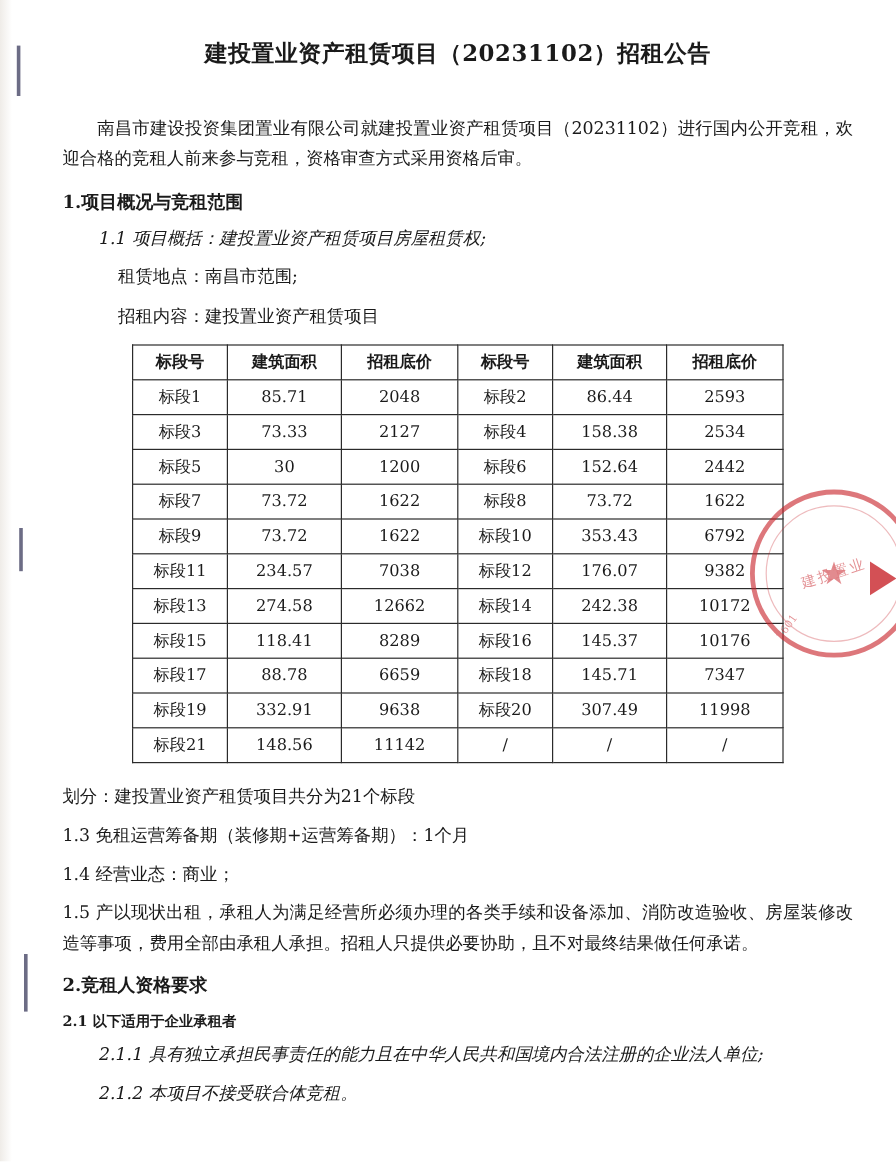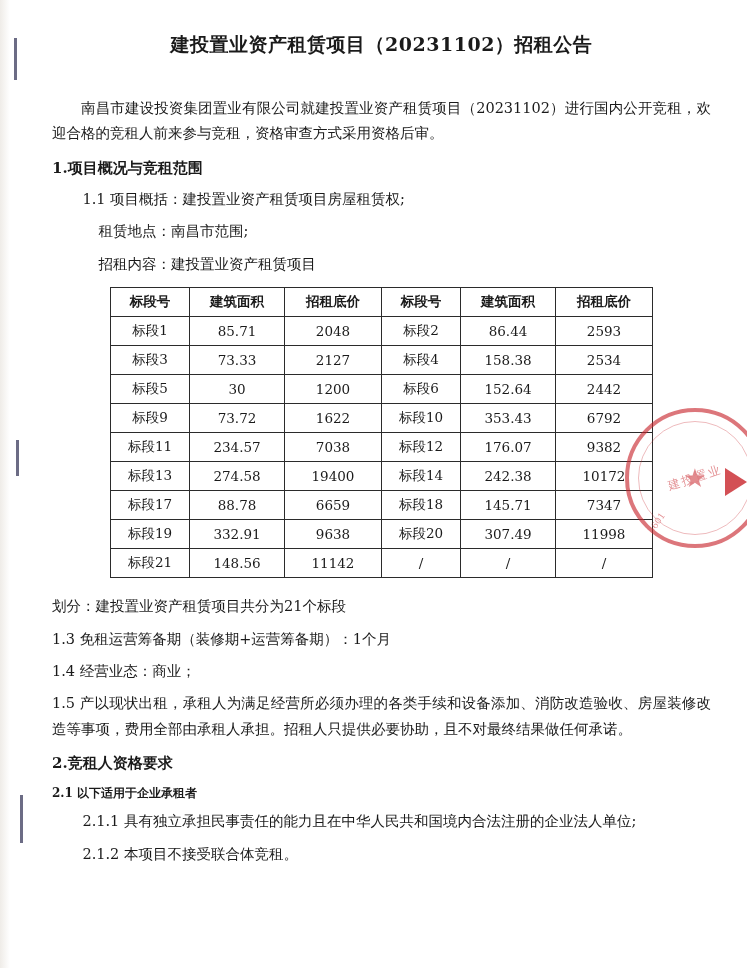--- a/index.html
+++ b/index.html
@@ -30,21 +30,21 @@
     margin: 10px 0 14px 0;
     font-family: "DejaVu Serif", "Liberation Serif", serif;
   }
   p {
     margin: 0 0 7px 0;
     font-size: 14.5px;
     line-height: 1.75;
     text-align: justify;
   }
   .indent2 { text-indent: 2em; margin-top: 38px; }
-  .indent3 { padding-left: 2.1em; }
+  .indent3 { padding-left: 2.1em; font-style: italic; }
   .indent4 { padding-left: 3.2em; }
   .heading {
     font-weight: bold;
     font-size: 15px;
     margin: 8px 0 6px 0;
   }
   .sub-head {
     font-weight: bold;
     font-size: 12px;
     margin: 7px 0 5px 0;
@@ -208,42 +208,58 @@
       </tr>
       <tr>
         <td class="c0">标段5</td>
         <td class="c1">30</td>
         <td class="c2">1200</td>
         <td class="c3">标段6</td>
         <td class="c4">152.64</td>
         <td class="c5">2442</td>
       </tr>
       <tr>
+        <td class="c0">标段7</td>
+        <td class="c1">73.72</td>
+        <td class="c2">1622</td>
+        <td class="c3">标段8</td>
+        <td class="c4">73.72</td>
+        <td class="c5">1622</td>
+      </tr>
+      <tr>
         <td class="c0">标段9</td>
         <td class="c1">73.72</td>
         <td class="c2">1622</td>
         <td class="c3">标段10</td>
         <td class="c4">353.43</td>
         <td class="c5">6792</td>
       </tr>
       <tr>
         <td class="c0">标段11</td>
         <td class="c1">234.57</td>
         <td class="c2">7038</td>
         <td class="c3">标段12</td>
         <td class="c4">176.07</td>
         <td class="c5">9382</td>
       </tr>
       <tr>
         <td class="c0">标段13</td>
         <td class="c1">274.58</td>
-        <td class="c2">19400</td>
+        <td class="c2">12662</td>
         <td class="c3">标段14</td>
         <td class="c4">242.38</td>
         <td class="c5">10172</td>
+      </tr>
+      <tr>
+        <td class="c0">标段15</td>
+        <td class="c1">118.41</td>
+        <td class="c2">8289</td>
+        <td class="c3">标段16</td>
+        <td class="c4">145.37</td>
+        <td class="c5">10176</td>
       </tr>
       <tr>
         <td class="c0">标段17</td>
         <td class="c1">88.78</td>
         <td class="c2">6659</td>
         <td class="c3">标段18</td>
         <td class="c4">145.71</td>
         <td class="c5">7347</td>
       </tr>
       <tr>

